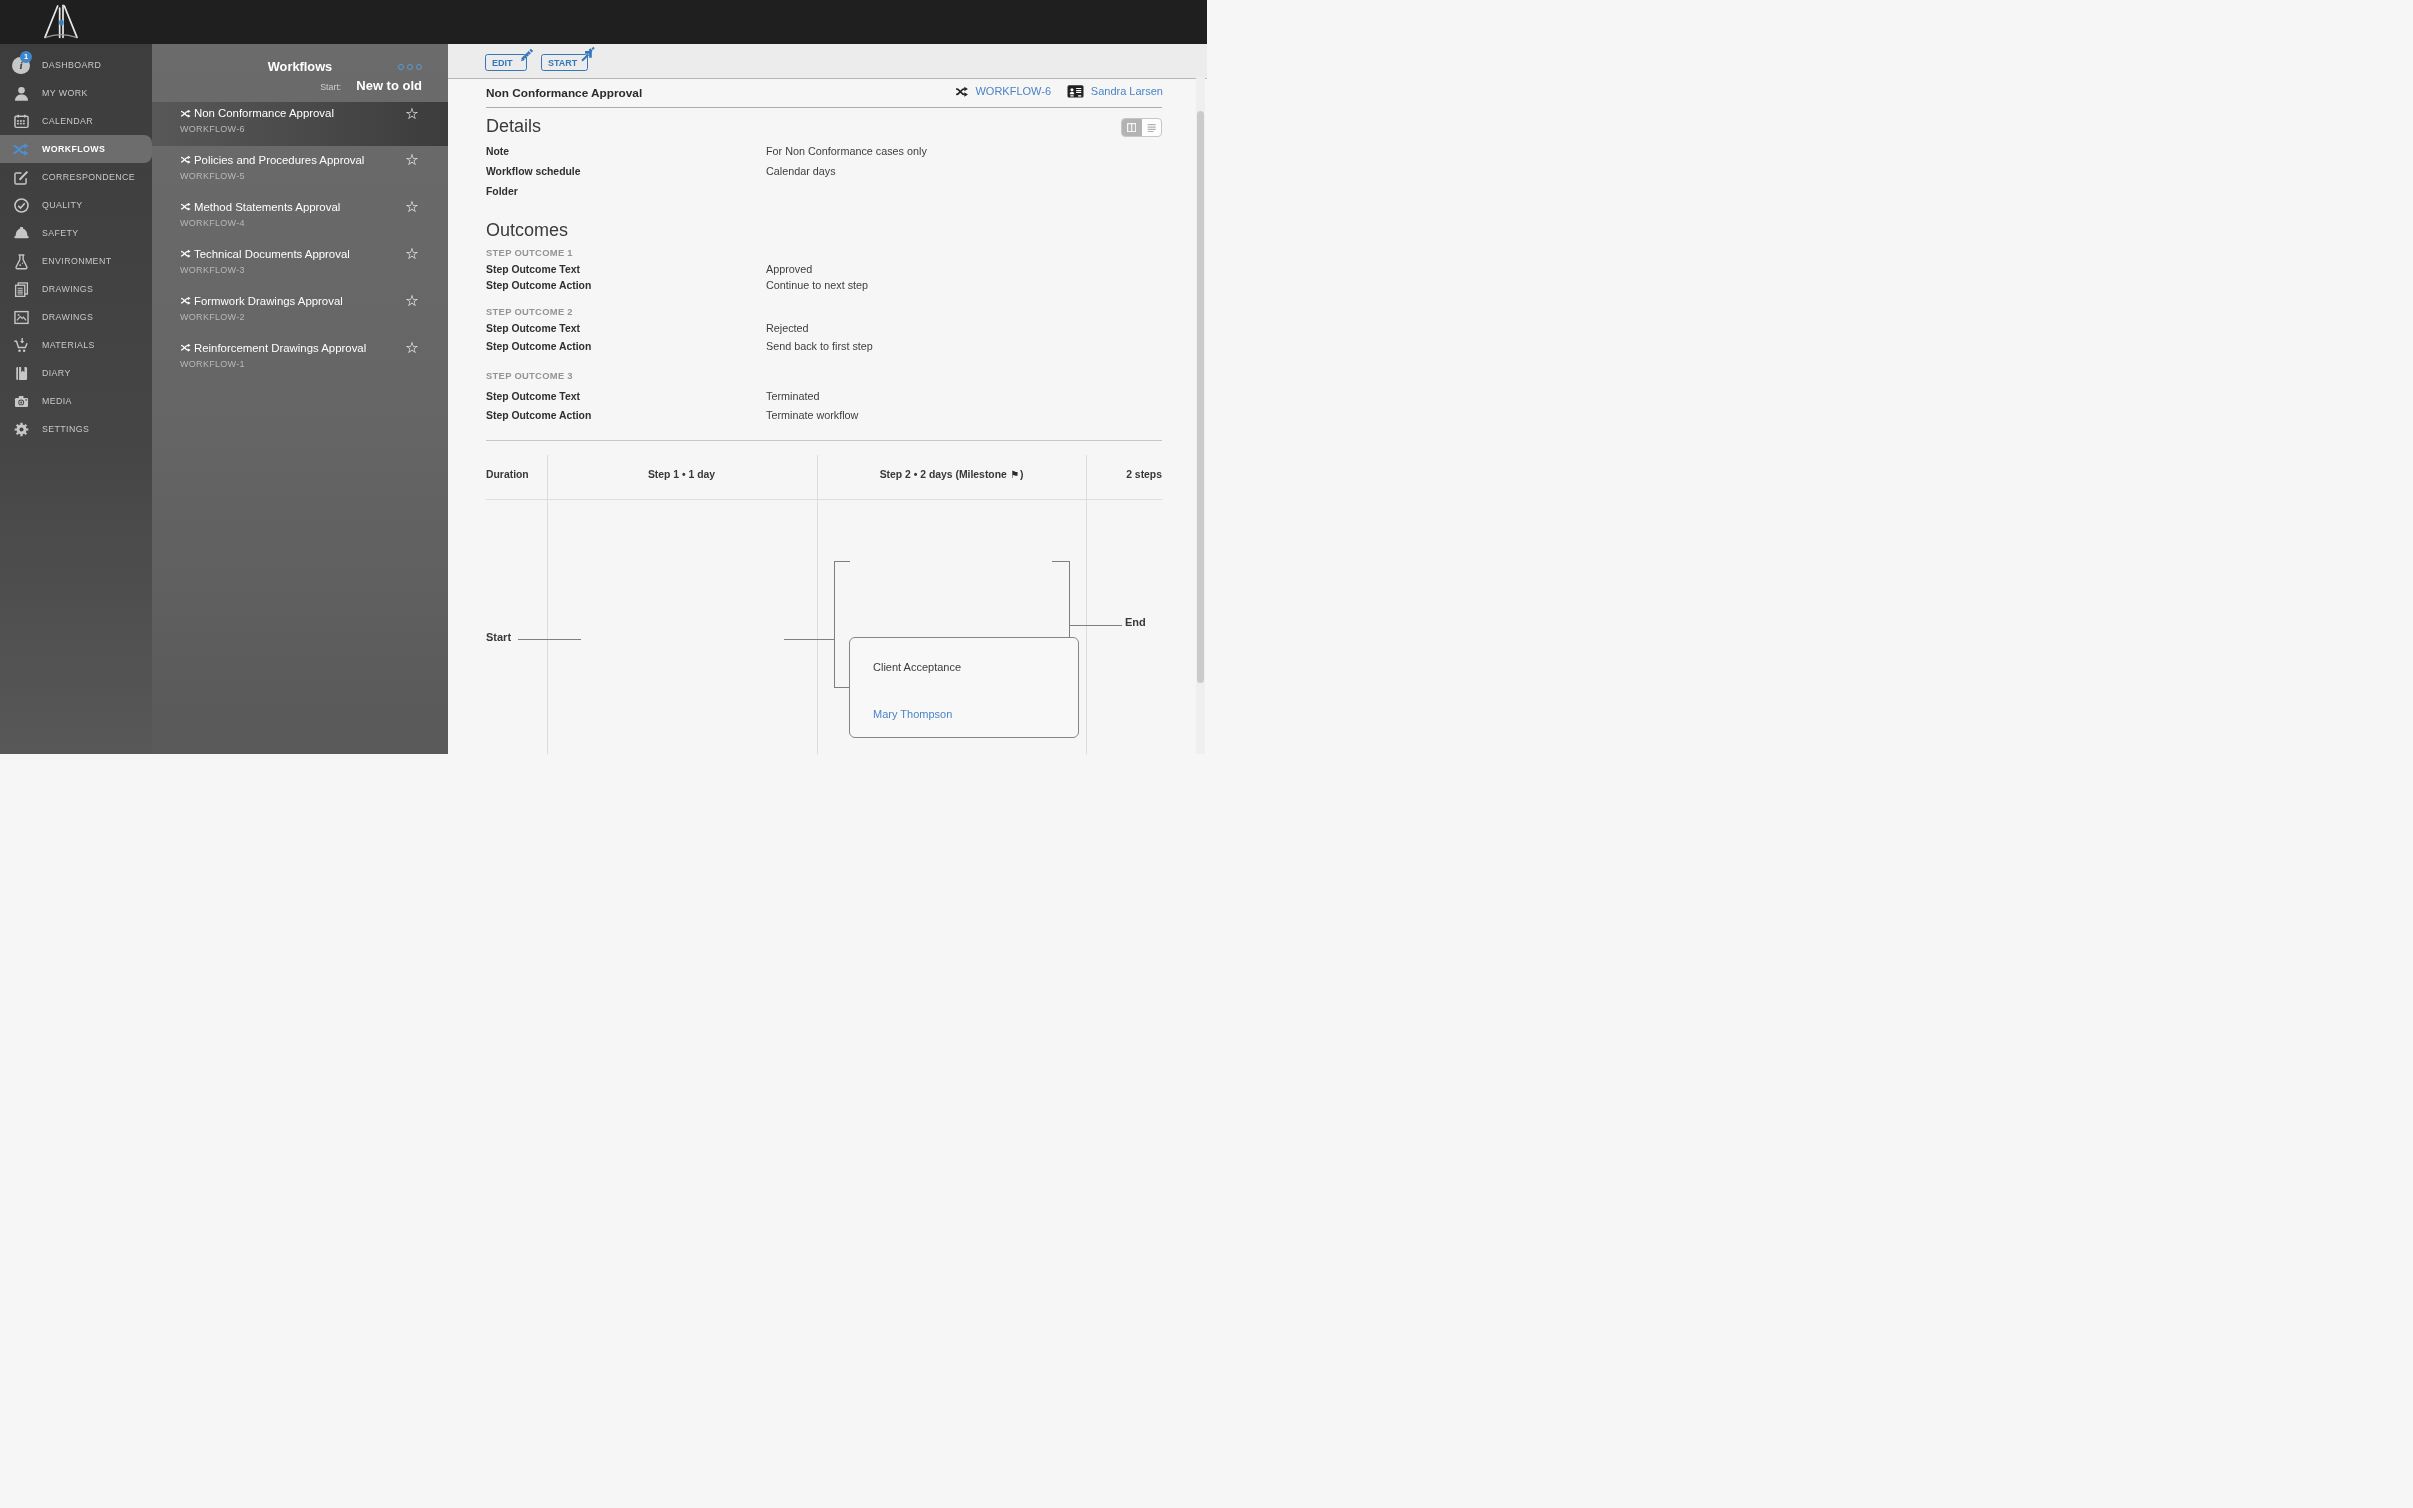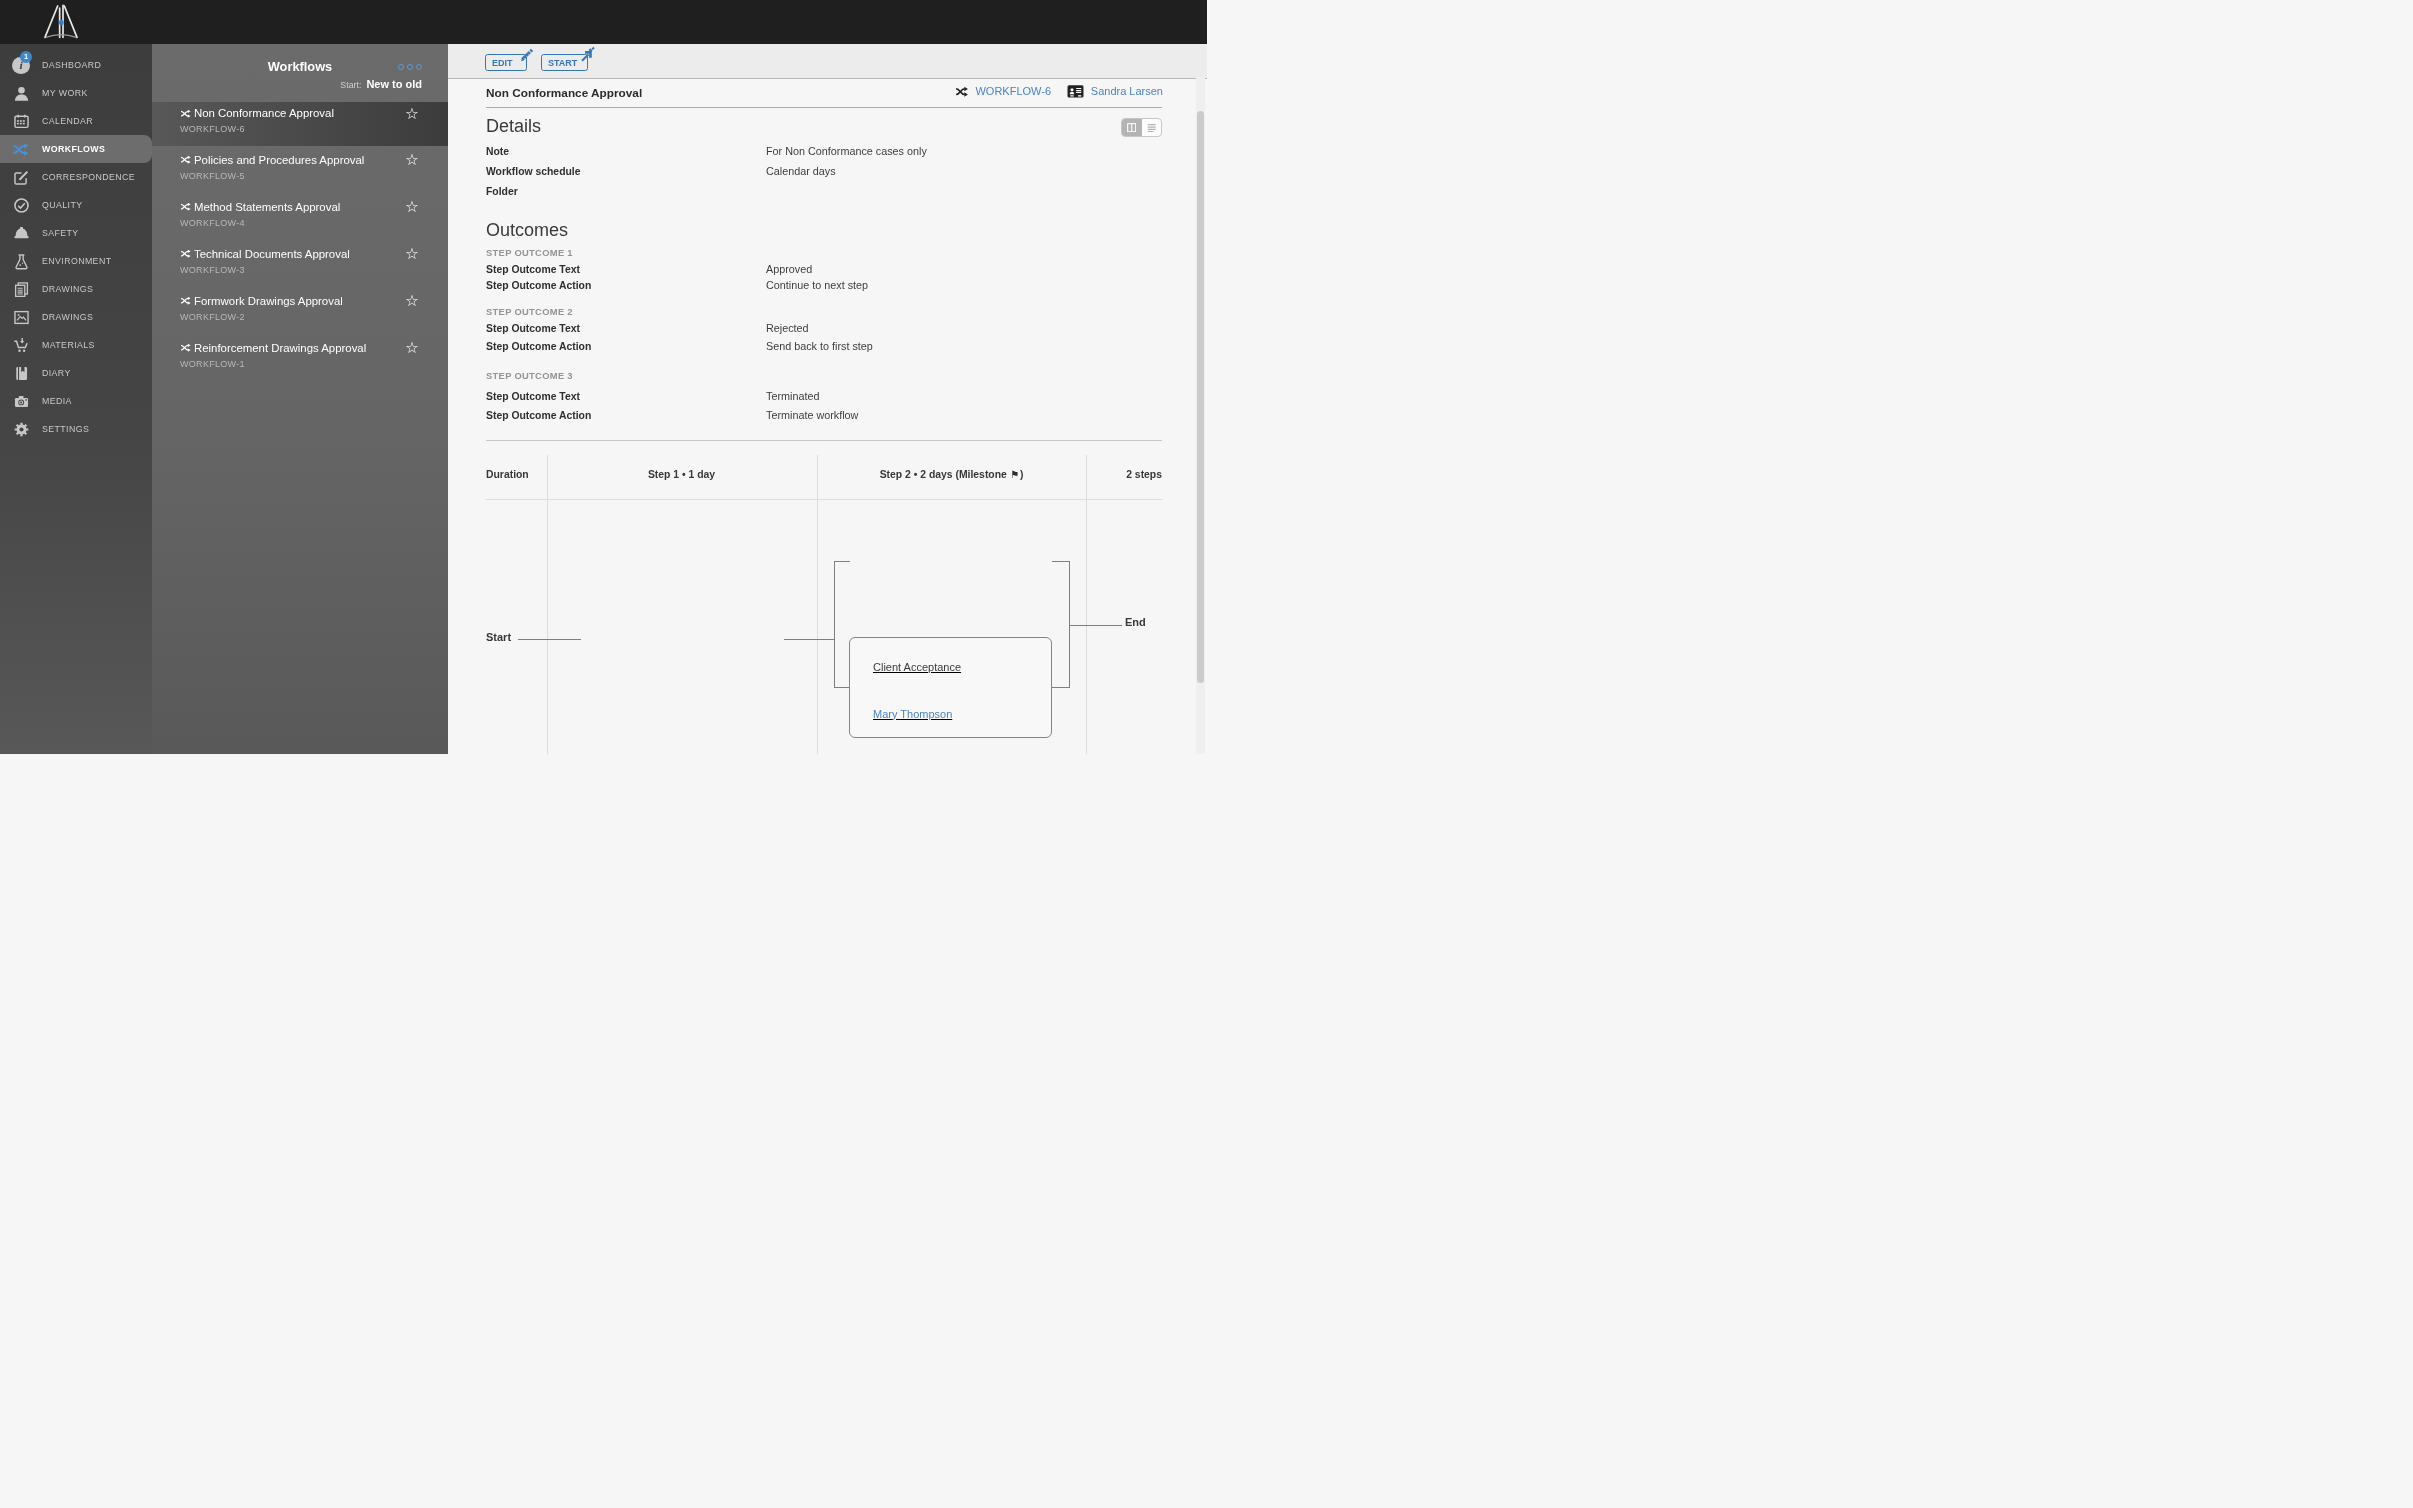--- a/index.html
+++ b/index.html
@@ -41,21 +41,21 @@
                  display:flex; align-items:center; justify-content:center; }
 
   
   .panel { position:absolute; left:152px; top:44px; width:296px; bottom:0; z-index:10;
            background:linear-gradient(180deg,#6b6b6b 0%,#656565 55%,#595959 100%); }
   .panel-title { position:absolute; left:0; top:15px; width:100%; text-align:center; color:#fff;
                  font-size:12.8px; font-weight:bold; }
   .panel-menu { position:absolute; right:25.6px; top:20px; display:flex; gap:3.4px; cursor:pointer; }
   .panel-menu i { width:6px; height:6px; border:1.3px solid #5b9bd5; border-radius:50%; }
   .panel-sort { position:absolute; right:26px; top:34px; font-size:8.8px; color:#cfcfcf; }
-  .panel-sort b { color:#fff; font-size:11px; margin-left:5px; }
+  .panel-sort b { color:#fff; font-size:13px; margin-left:15px; }
   .panel-div { position:absolute; left:25.6px; right:25.6px; top:58px; height:0.7px; background:#a5a5a5; }
   .wf-list { position:absolute; left:0; right:0; top:58px; }
   .wf-item { position:relative; height:47px; cursor:pointer; }
   .wf-item.selected { height:44px; background:linear-gradient(90deg,#585858,#3c3c3c); margin-bottom:2.7px; }
   .wf-shuffle { position:absolute; left:28px; top:6.7px; color:#fff; }
   .wf-title { position:absolute; left:42px; top:5.4px; font-size:11.4px; color:#fff; white-space:nowrap; }
   .wf-star { position:absolute; left:253px; top:2.7px; font-size:15.5px; color:#fff;
              font-family:"DejaVu Sans", sans-serif; cursor:pointer; }
   .wf-code { position:absolute; left:28px; top:22px; font-size:9px; letter-spacing:0.3px; color:#b8b8b8; }
 
@@ -521,21 +521,21 @@
     <div class="dln" style="left:337px; top:595px; width:51px; height:1px;"></div>
     <div class="dln" style="left:387px; top:517px; width:1px; height:127px;"></div>
     <div class="dln" style="left:387px; top:517px; width:15.5px; height:1px;"></div>
     <div class="dln" style="left:605px; top:517px; width:17.5px; height:1px;"></div>
     <div class="dln" style="left:622px; top:517px; width:1px; height:127px;"></div>
     <div class="dln" style="left:387px; top:643px; width:15.5px; height:1px;"></div>
     <div class="dln" style="left:605px; top:643px; width:17.5px; height:1px;"></div>
     <div class="dln" style="left:622px; top:581px; width:53px; height:1px;"></div>
     <div class="endcap" style="left:678px; top:572px;">End</div>
 
-    <div class="node" style="left:402px; top:593px; width:203px; height:101px; padding-bottom:17.5px;text-decoration:underline;">
+    <div class="node" style="left:402px; top:593px; width:230px; height:101px; padding-bottom:17.5px;">
       <div class="node-title">Client Acceptance</div>
       <a class="node-assignee link">Mary Thompson</a>
     </div>
   </main>
 
   <div class="sb-track"></div>
   <div class="sb-thumb"></div>
 
 </div>
 

